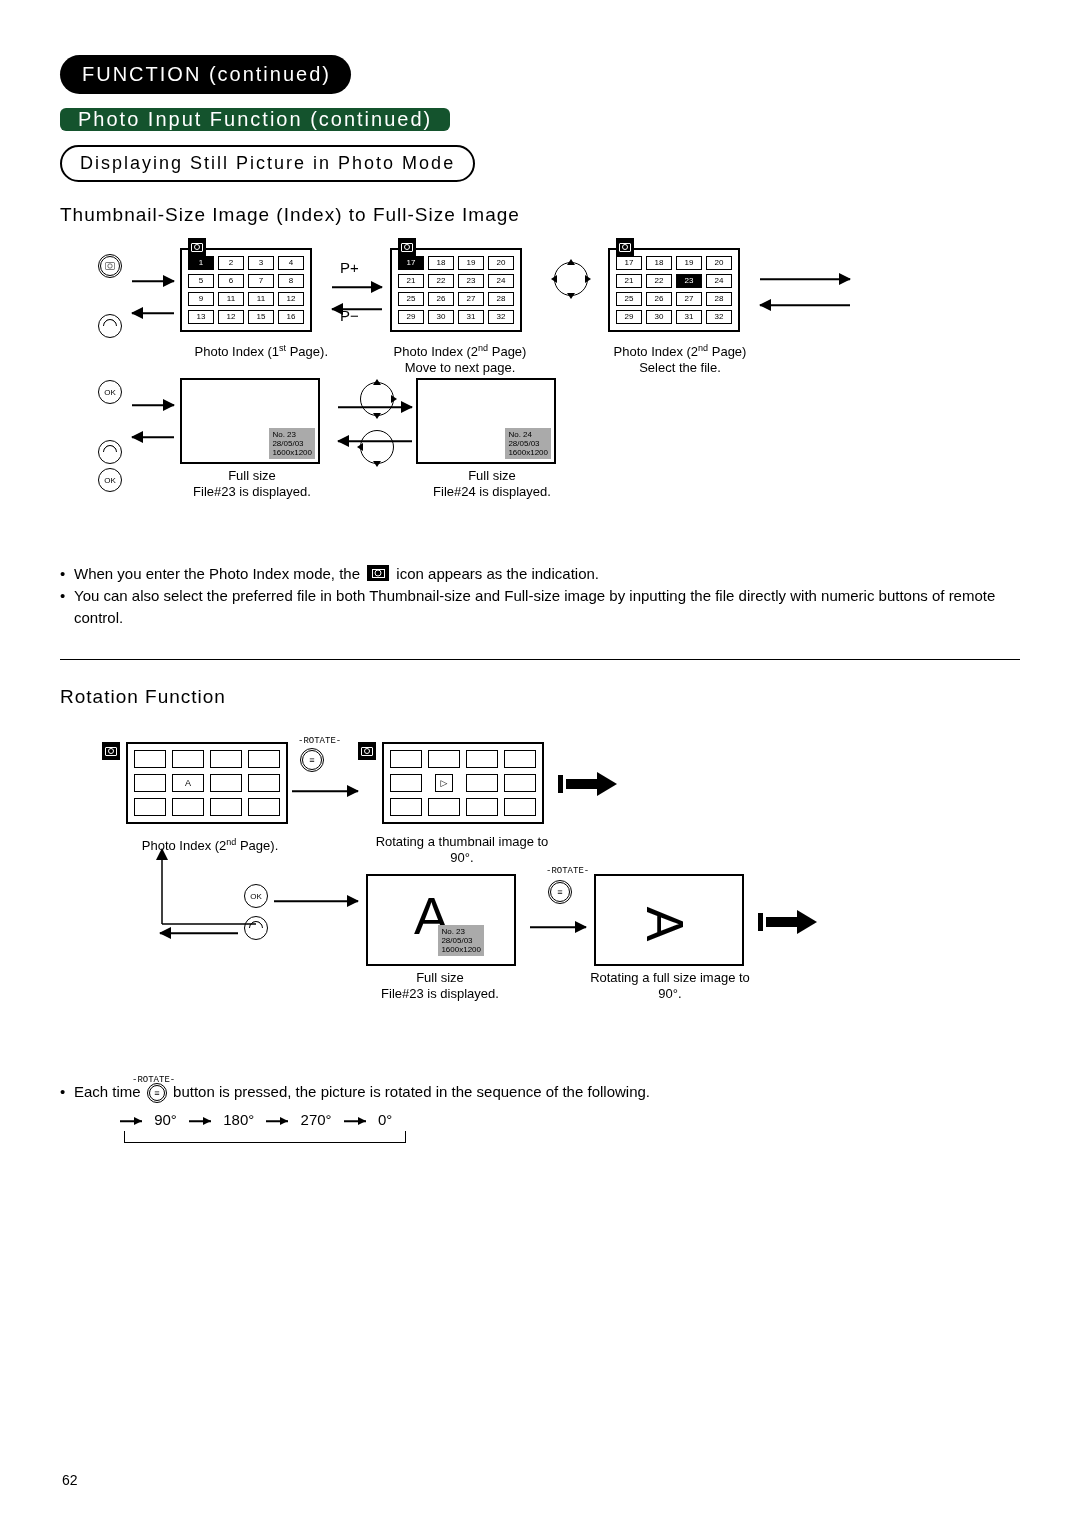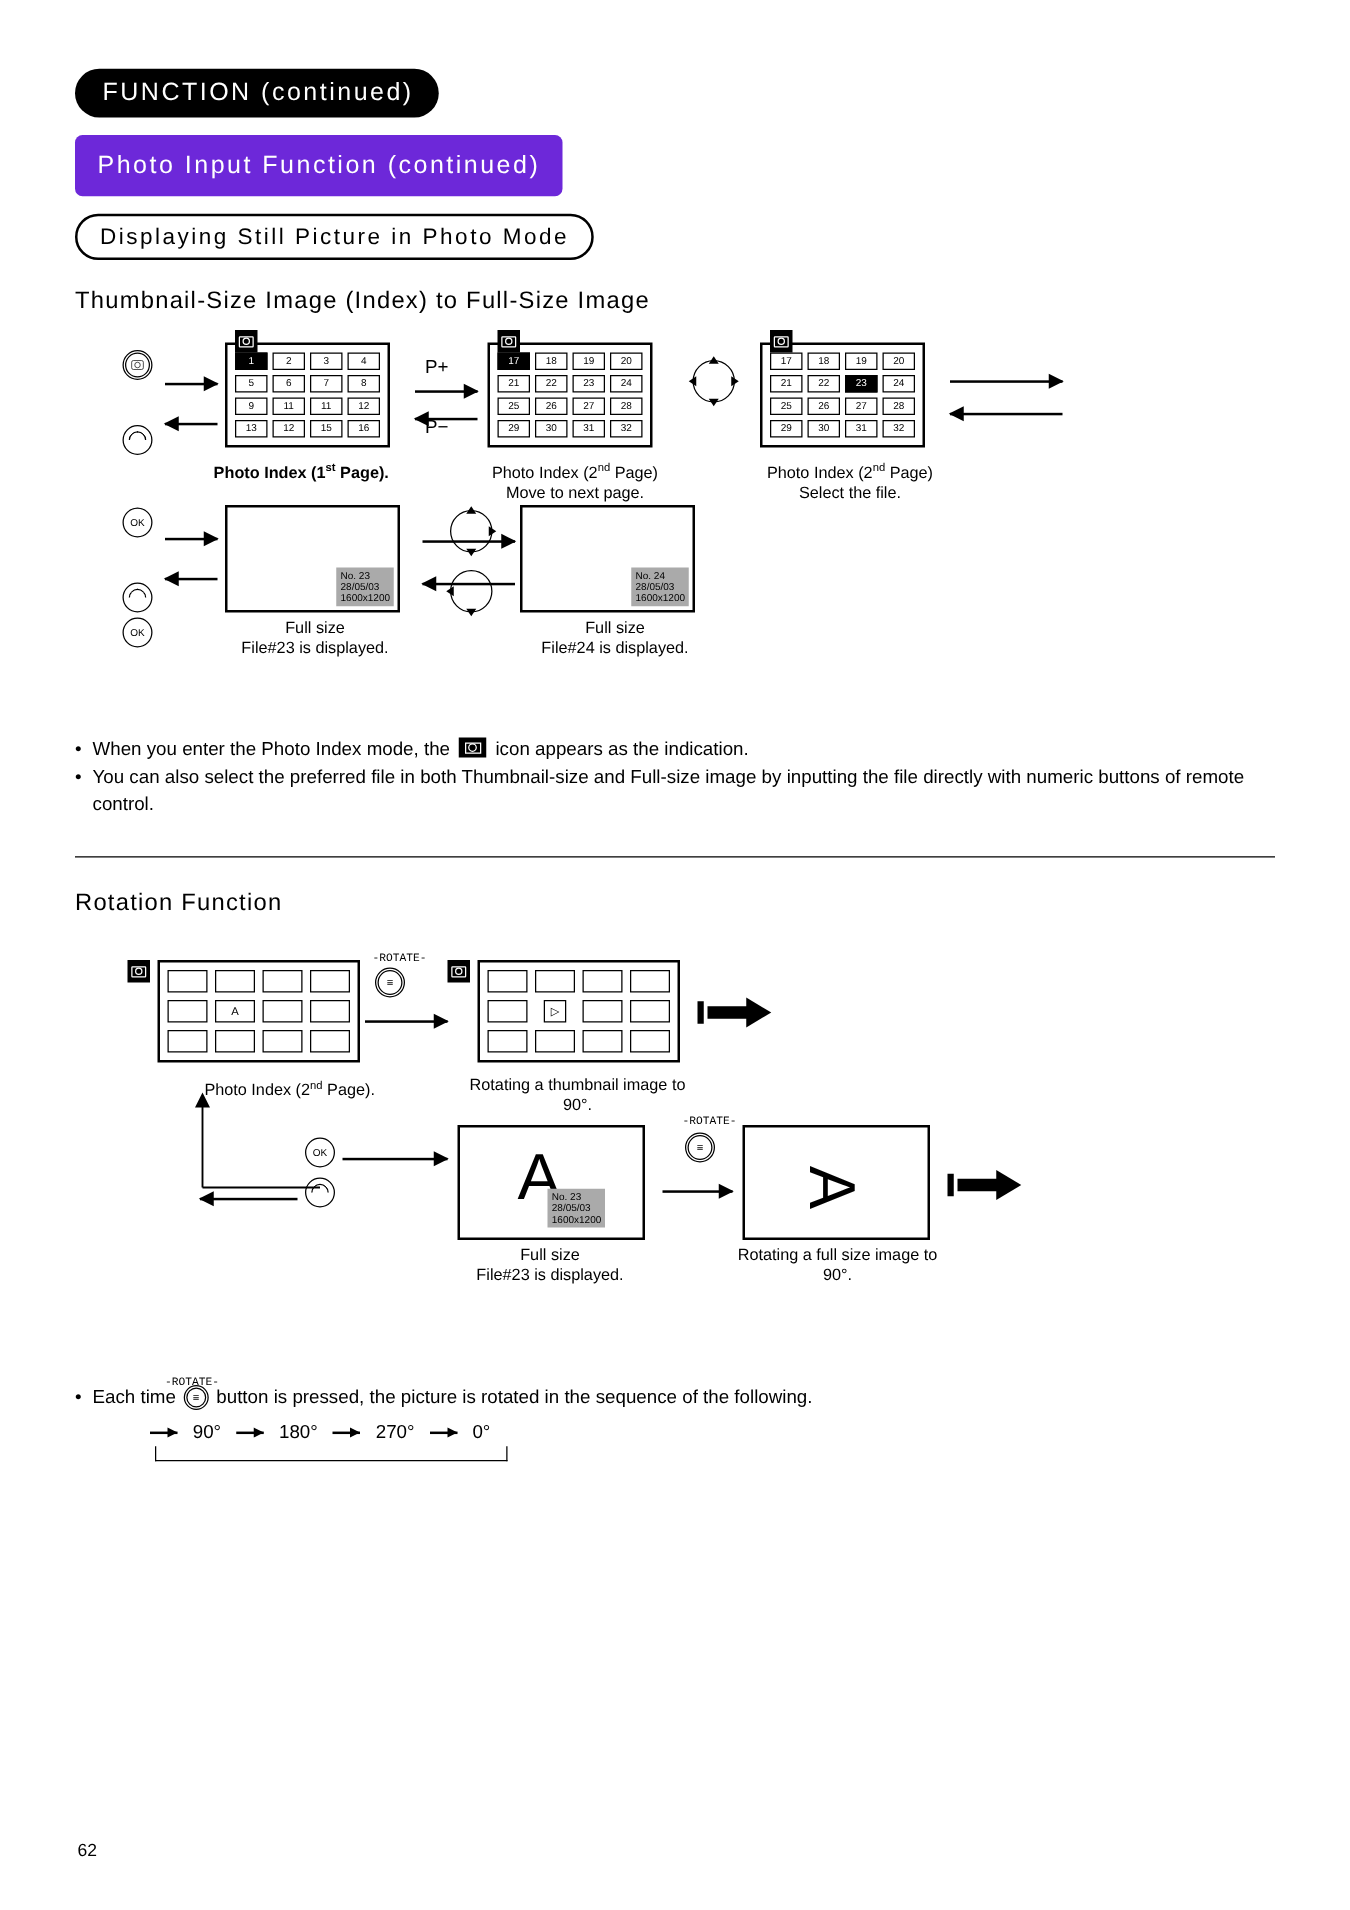--- a/index.html
+++ b/index.html
@@ -16,24 +16,24 @@
     background: #000;
     color: #fff;
     border-radius: 22px;
     padding: 8px 20px 8px 22px;
     font-size: 20px;
     letter-spacing: 2px;
     display: inline-block;
     margin-bottom: 14px;
   }
   .pill-grey {
-    background: #6d28d9;
+    background: #14532d;
     color: #fff;
     border-radius: 6px;
-    padding: 13px 18px;
+    padding: 0 18px;
     font-size: 20px;
     letter-spacing: 2px;
     display: inline-block;
     margin-bottom: 14px;
   }
   .box-rounded {
     border: 2px solid #000;
     border-radius: 20px;
     padding: 6px 18px;
     font-size: 18px;
@@ -179,21 +179,21 @@
       <div class="cell">8</div>
       <div class="cell">9</div>
       <div class="cell">11</div>
       <div class="cell">11</div>
       <div class="cell">12</div>
       <div class="cell">13</div>
       <div class="cell">12</div>
       <div class="cell">15</div>
       <div class="cell">16</div>
     </div>
-  <div class="caption" style="left:106px;top:86px;width:150px;text-align:center;font-weight:bold;">
+  <div class="caption" style="left:118px;top:86px;width:150px;text-align:right;">
     <span>Photo Index (1</span><sup>st</sup><span> Page).</span>
   </div>
 
   <span class="caption" style="left:280px;top:6px;font-size:15px;">P+</span>
   <span class="caption" style="left:280px;top:54px;font-size:15px;">P−</span>
   <div class="line-arrow" style="left:272px;top:26px;width:50px;">
       <div class="shaft"></div>
       <div class="head-r"></div>
     </div>
   <div class="line-arrow" style="left:272px;top:48px;width:50px;">
@@ -348,21 +348,21 @@
       <div class="cell"></div>
       <div class="cell"></div>
       <div class="cell" style="font-size: 9px;">A</div>
       <div class="cell"></div>
       <div class="cell"></div>
       <div class="cell"></div>
       <div class="cell"></div>
       <div class="cell"></div>
       <div class="cell"></div>
     </div>
-  <div class="caption" style="left:60px;top:98px;width:180px;text-align:right;">
+  <div class="caption" style="left:60px;top:98px;width:180px;text-align:center;">
     <span>Photo Index (2</span><sup>nd</sup><span> Page).</span>
   </div>
 
   <span class="rot-lbl" style="left:238px;top:0;">-ROTATE-</span>
   <div class="circle-btn dbl" style="left:240px;top:12px;">≡</div>
   <div class="line-arrow" style="left:232px;top:48px;width:66px;">
       <div class="shaft"></div>
       <div class="head-r"></div>
     </div>
 

